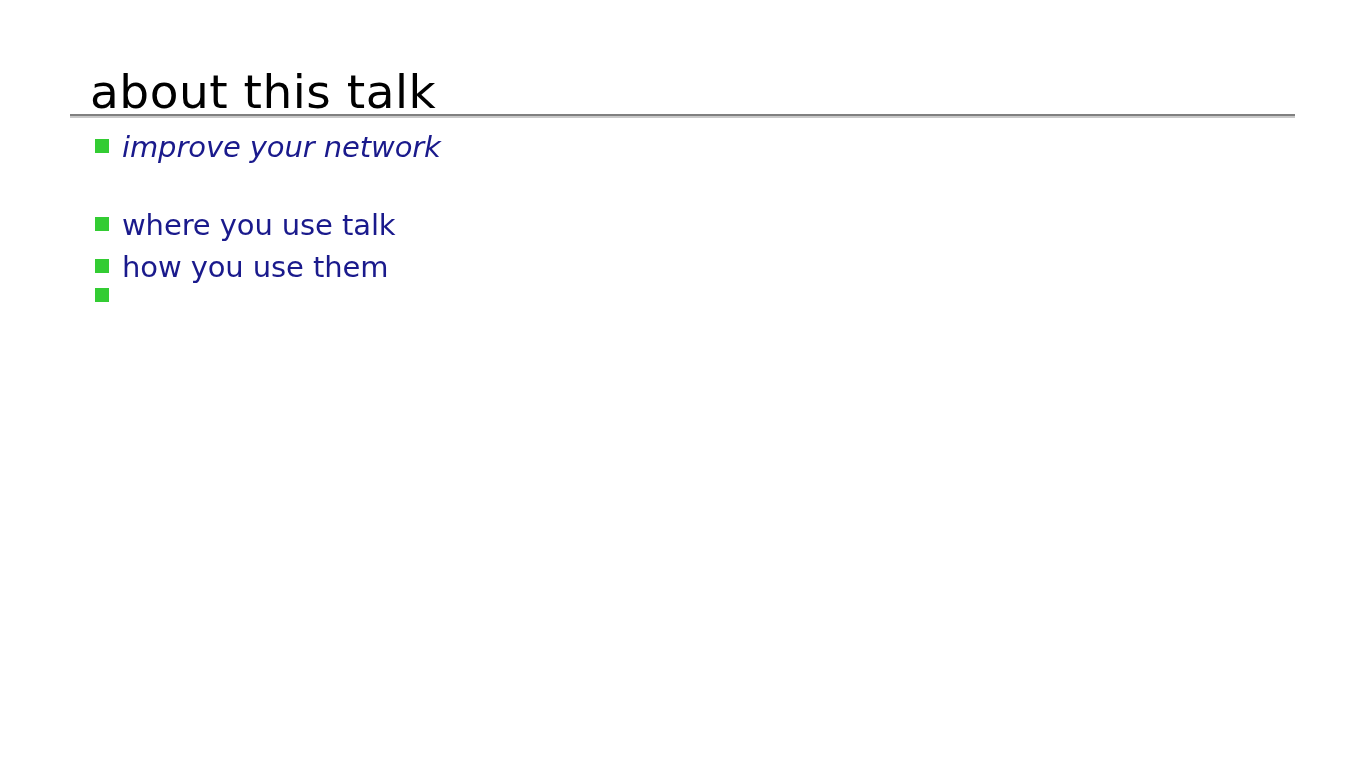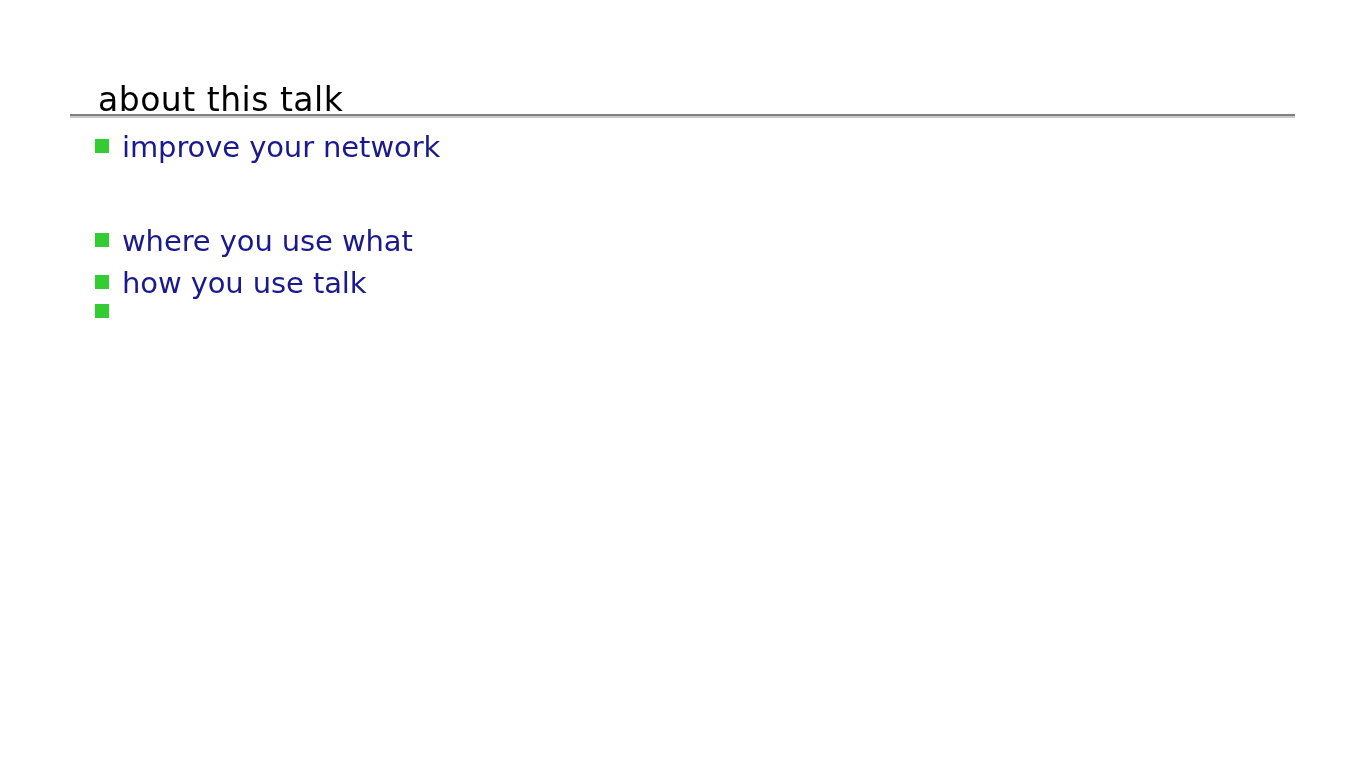--- a/index.html
+++ b/index.html
@@ -25,28 +25,28 @@
   
   .title-block {
     position: absolute;
     left: 70px;
     top: 56px;
     width: 1225px;
   }
 
   .slide-title {
     font-family: "DejaVu Sans", sans-serif;
-    font-size: 33px;
+    font-size: 47px;
     line-height: 56px;
     font-weight: 400;
     color: #000000;
     letter-spacing: 0.5px;
     white-space: nowrap;
     padding-left: 12px;
-    margin: 16px;
+    margin: 8px;
   }
 
   .title-rule {
     position: absolute;
     left: 0;
     top: 58px;
     width: 1225px;
     height: 4px;
     border-top: 2px solid #808080;
     border-bottom: 2px solid #c9c9c9;
@@ -66,21 +66,22 @@
 
   .bullet-item {
     display: flex;
     align-items: baseline;
     height: 42px;
     margin: 0;
     padding: 0;
   }
 
   .bullet-item.spacer-after {
-    margin-bottom: 52px;
+    margin-bottom: 36px;
+    font-style: italic;
   }
 
   .bullet-marker {
     flex: 0 0 auto;
     width: 14px;
     height: 14px;
     background: #33cc33;
     margin-right: 13px;
     position: relative;
     top: -4px;
@@ -109,26 +110,26 @@
   <ul class="bullet-list">
 
     <li class="bullet-item spacer-after">
       <span class="bullet-marker"></span>
       <span class="bullet-text">improve your network</span>
     </li>
 
 
     <li class="bullet-item">
       <span class="bullet-marker"></span>
-      <span class="bullet-text">where you use what</span>
+      <span class="bullet-text">where you use talk</span>
     </li>
 
     <li class="bullet-item">
       <span class="bullet-marker"></span>
-      <span class="bullet-text">how you use talk</span>
+      <span class="bullet-text">how you use them</span>
     </li>
 
     <li class="bullet-item">
       <span class="bullet-marker"></span>
     </li>
 
   </ul>
 
 </div>
 

